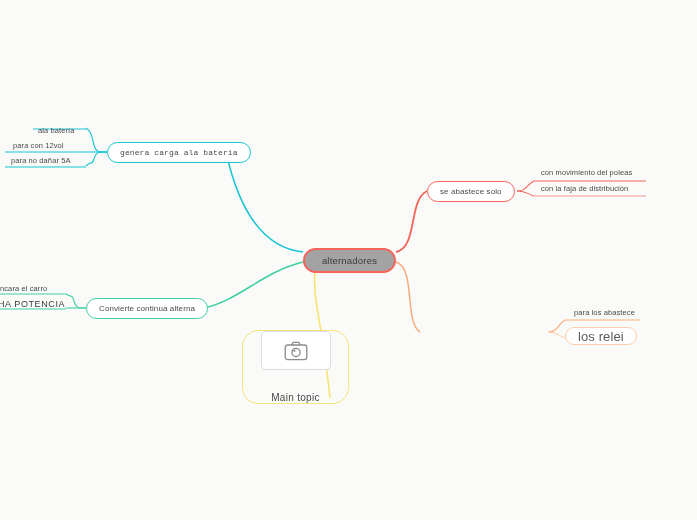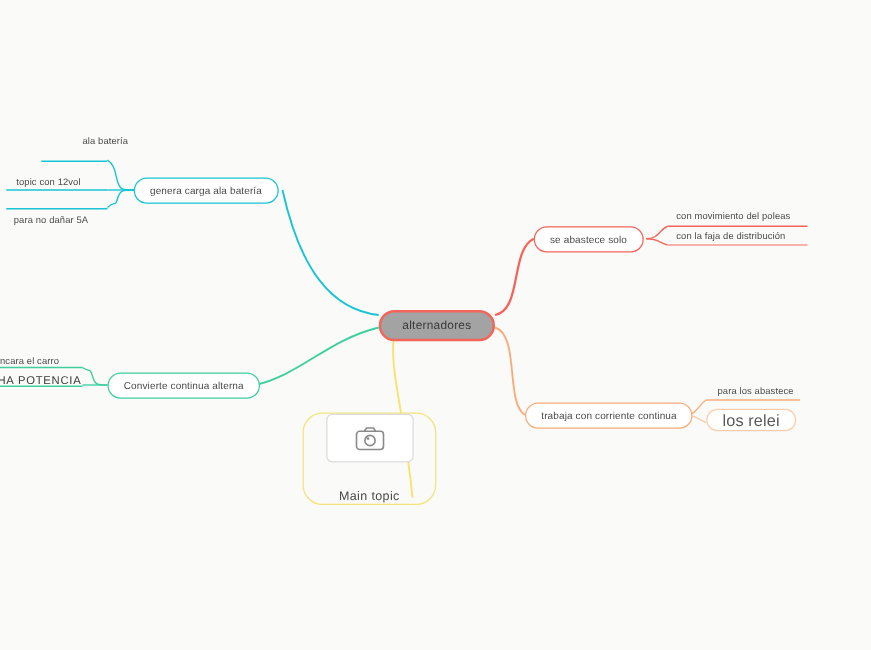--- a/index.html
+++ b/index.html
@@ -51,21 +51,21 @@
   .pill {
     background: #ffffff;
     border-radius: 13px;
     height: 21px;
     padding: 0 12px;
     font-size: 8px;
     color: #4a4a4a;
     border: 1.3px solid #cccccc;
     letter-spacing: 0.1px;
   }
-  .pill.cyan   { border-color: #17c3d4; }
+  .pill.cyan   { border-color: #17c3d4; font-family: Liberation Mono, monospace; }
   .pill.green  { border-color: #3ecfa0; }
   .pill.red    { border-color: #f4645a; }
   .pill.orange { border-color: #f9ac7b; }
   .pill.faint-orange {
     border-color: #fbcfae;
     color: #5a5a5a;
   }
   
   .leaf {
     position: absolute;
@@ -145,39 +145,38 @@
     <path d="M548,332 C558,332 558,336 565,338" fill="none" stroke="#fbcfae" stroke-width="1.1"></path>
     <path d="M565,320 L640,320" fill="none" stroke="#f9ac7b" stroke-width="1.2"></path>
 
     <path d="M315,268 C312,300 322,320 330,398" fill="none" stroke="#f7e36a" stroke-width="1.5"></path>
   </svg>
 
   <div class="node root" style="left:303px; top:248px; width:93px;">alternadores</div>
 
   <div class="node pill cyan" style="left:107px; top:142px;">genera carga ala batería</div>
 
-  <div class="leaf" style="left:35px; top:108px;margin-left:28px;">ala batería</div>
+  <div class="leaf" style="left:35px; top:126px;">ala batería</div>
 
-  <div class="leaf" style="left:10px; top:141px;">topic con 12vol</div>
+  <div class="leaf" style="left:10px; top:141px;">para con 12vol</div>
 
-  <div class="leaf" style="left:8px; top:156px;margin-top:15px;">para no dañar 5A</div>
+  <div class="leaf" style="left:8px; top:156px;">para no dañar 5A</div>
 
   <div class="node pill green" style="left:86px; top:298px;">Convierte continua  alterna</div>
 
   <div class="leaf" style="left:-3px; top:284px;">ncara el carro</div>
 
   <div class="leaf bold" style="left:-5px; top:299px;">HA POTENCIA</div>
 
   <div class="node pill red" style="left:427px; top:181px;text-align:center;">se abastece solo</div>
 
   <div class="leaf" style="left:538px; top:168px;">con movimiento del poleas</div>
 
   <div class="leaf" style="left:538px; top:184px;">con la faja de distribución</div>
 
-  <div class="node pill orange" style="left:420px; top:322px;">trabaja con corriente continua</div>
 
   <div class="leaf" style="left:571px; top:308px;">para los abastece</div>
 
   <div class="node pill faint-orange" style="left:565px; top:327px; height:18px; font-size:13px;">los relei</div>
 
   <div class="maintopic" style="left:242px; top:330px; width:105px; height:72px;">
     <div class="img-placeholder">
       <svg width="24" height="20" viewBox="0 0 24 20">
         <rect x="1.2" y="4" width="21.6" height="14.6" rx="2.6" fill="none" stroke="#8a8a8a" stroke-width="1.3"></rect>
         <path d="M7.6,4 L9.2,1.4 L14.8,1.4 L16.4,4" fill="none" stroke="#8a8a8a" stroke-width="1.3" stroke-linejoin="round"></path>

